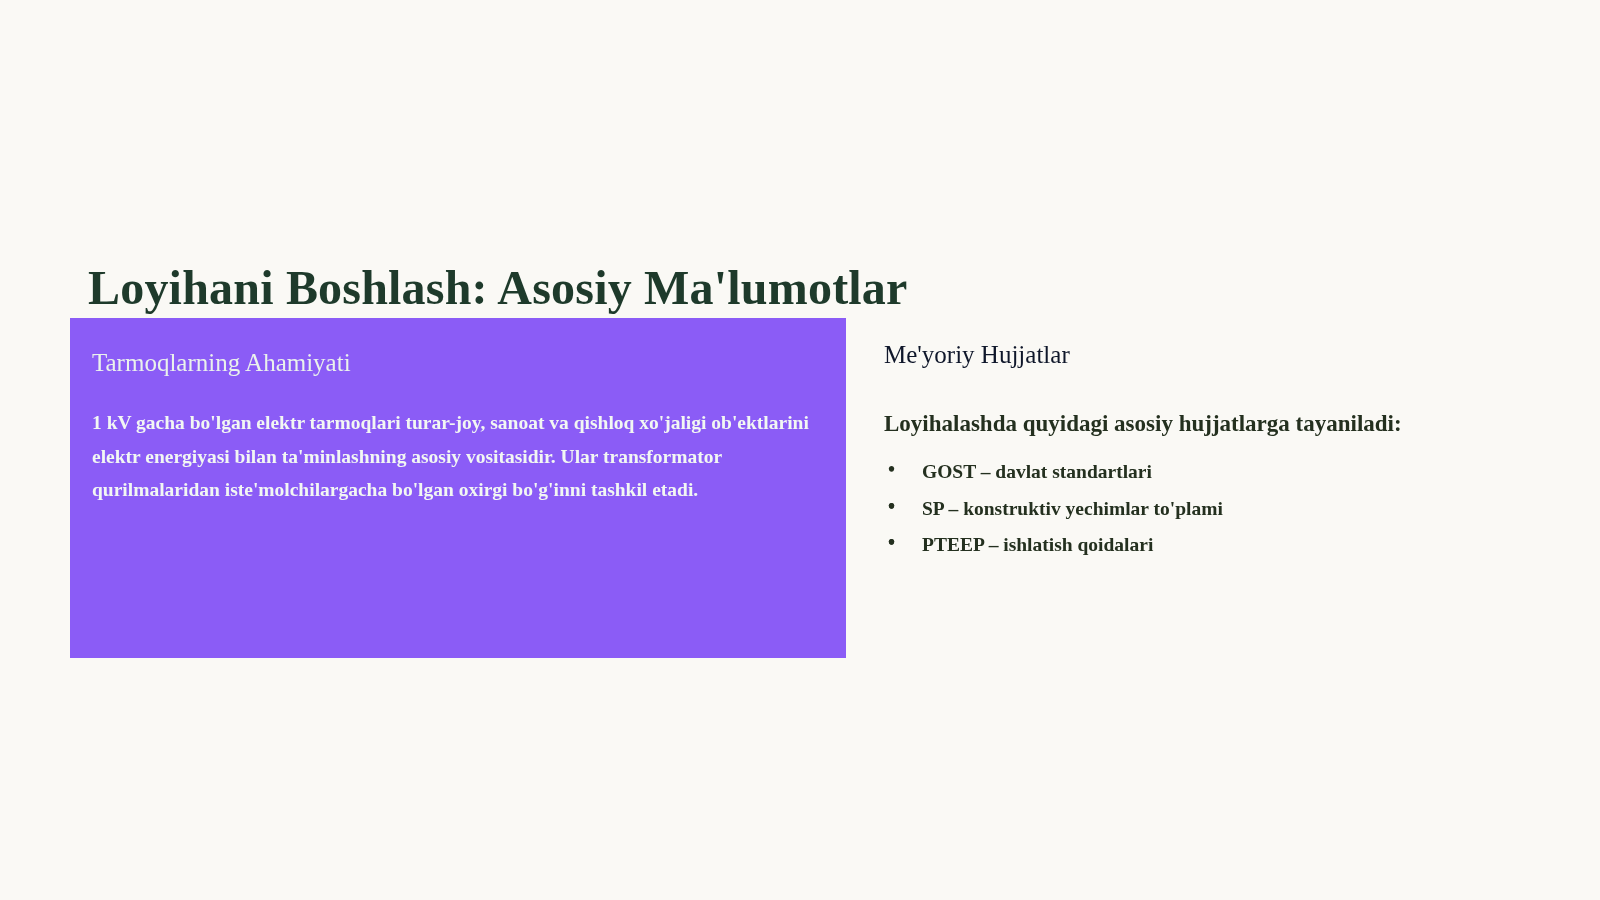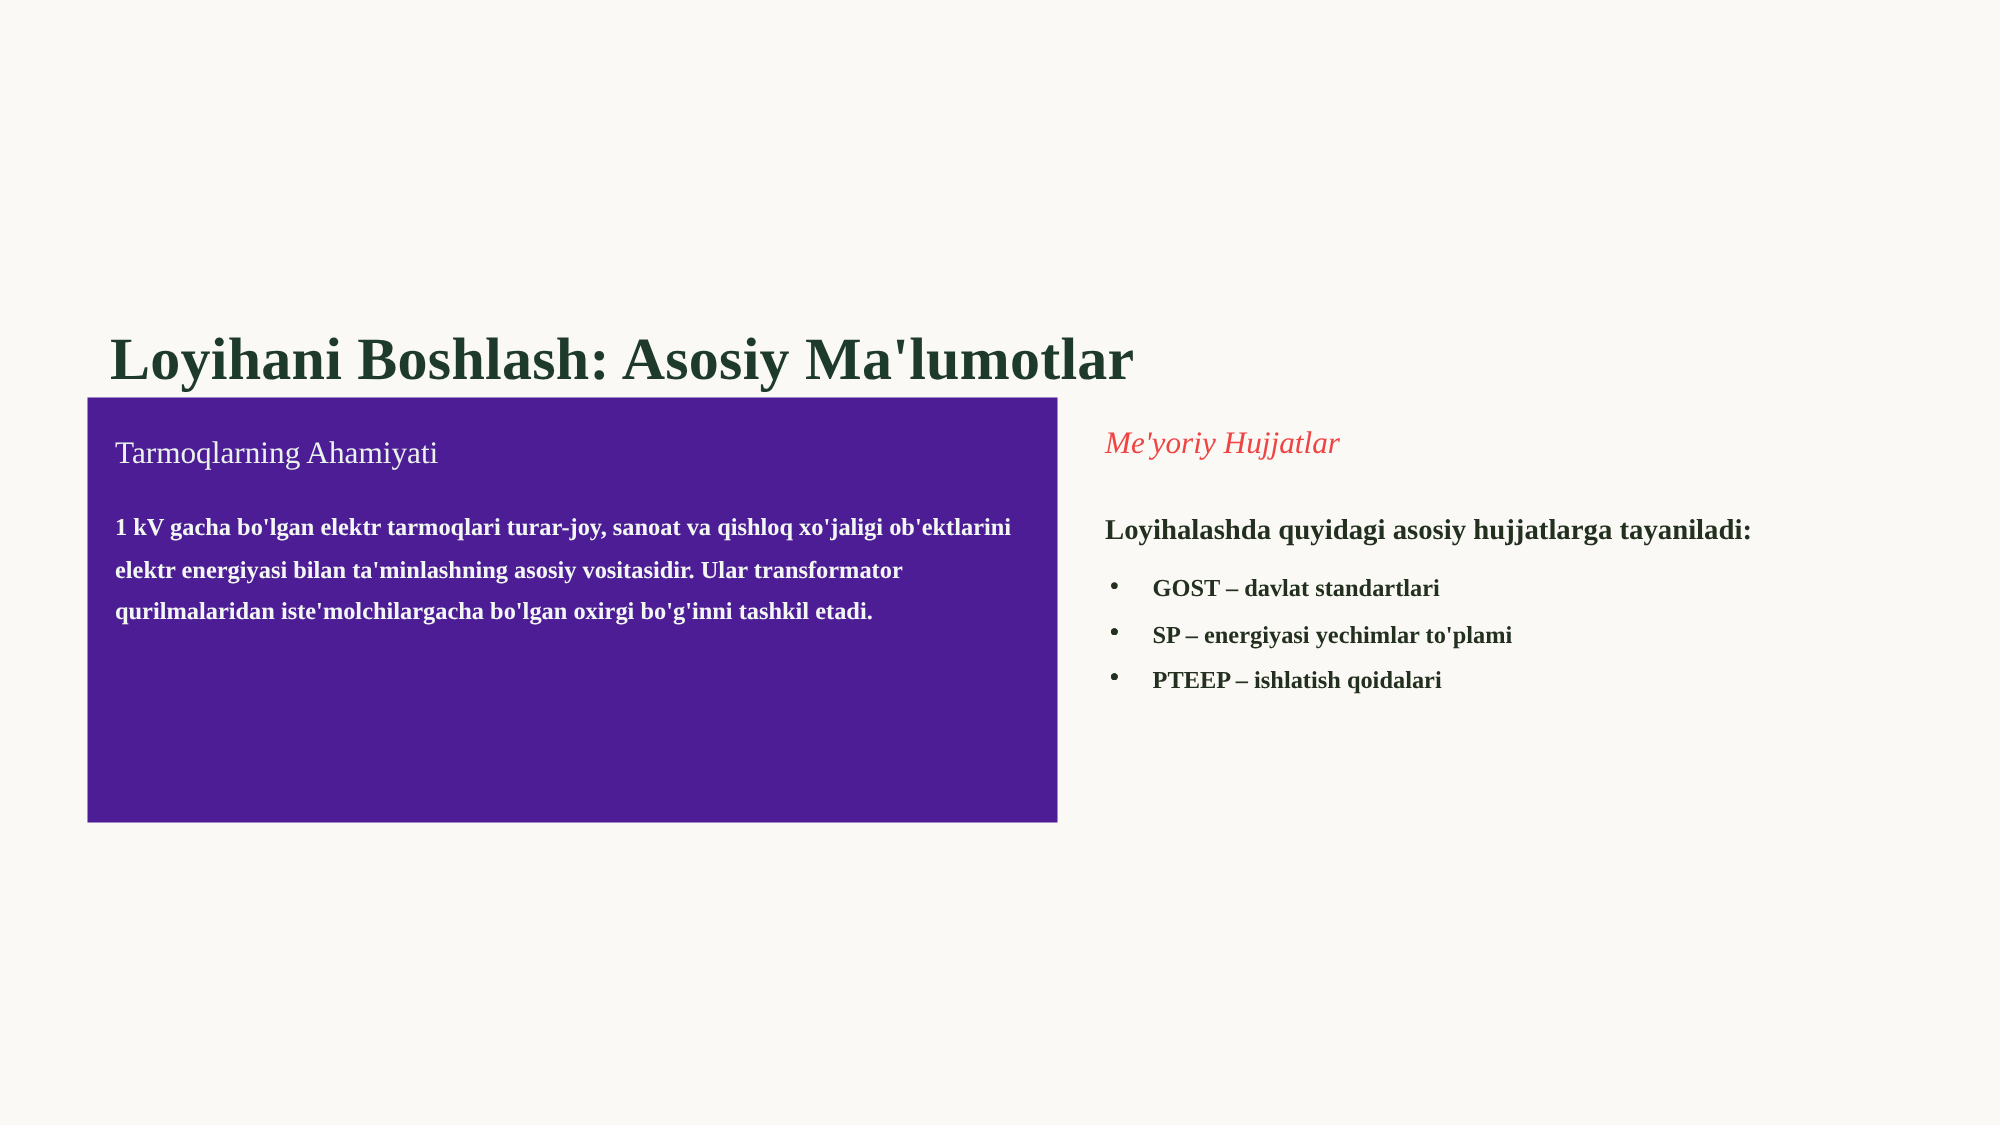--- a/index.html
+++ b/index.html
@@ -30,21 +30,21 @@
     color: #1e3a2b;
     letter-spacing: 0.2px;
     white-space: nowrap;
   }
   .left-card {
     position: absolute;
     left: 70px;
     top: 318px;
     width: 776px;
     height: 340px;
-    background: #4c1d95;
+    background: #8b5cf6;
     box-sizing: border-box;
     padding: 30px 28px 24px 22px;
   }
   .card-heading {
     font-family: "Liberation Serif", serif;
     font-size: 25px;
     font-weight: 400;
     color: #eaf2ec;
     margin: 0 0 28px 0;
     line-height: 1.2;
@@ -61,24 +61,23 @@
   .right-col {
     position: absolute;
     left: 884px;
     top: 340px;
     width: 640px;
   }
   .right-heading {
     font-family: "Liberation Serif", serif;
     font-size: 25px;
     font-weight: 400;
-    color: #ef4444;
+    color: #0f172a;
     margin: 0 0 38px 0;
     line-height: 1.2;
-    font-style: italic;
   }
   .right-intro {
     font-family: "Liberation Serif", serif;
     font-size: 23px;
     font-weight: bold;
     color: #24301f;
     margin: 0 0 22px 0;
     line-height: 1.4;
   }
   .doc-list {
@@ -123,21 +122,21 @@
     <ul class="doc-list">
       <li>
         <span class="bullet">•</span>
         <span>GOST – davlat standartlari</span>
       </li>
       <li>
         <span class="bullet">•</span>
       </li>
       <li>
         <span class="bullet">•</span>
-        <span>SP – energiyasi yechimlar to'plami</span>
+        <span>SP – konstruktiv yechimlar to'plami</span>
       </li>
       <li>
         <span class="bullet">•</span>
       </li>
       <li>
         <span class="bullet">•</span>
         <span>PTEEP – ishlatish qoidalari</span>
       </li>
     </ul>
   </section>

